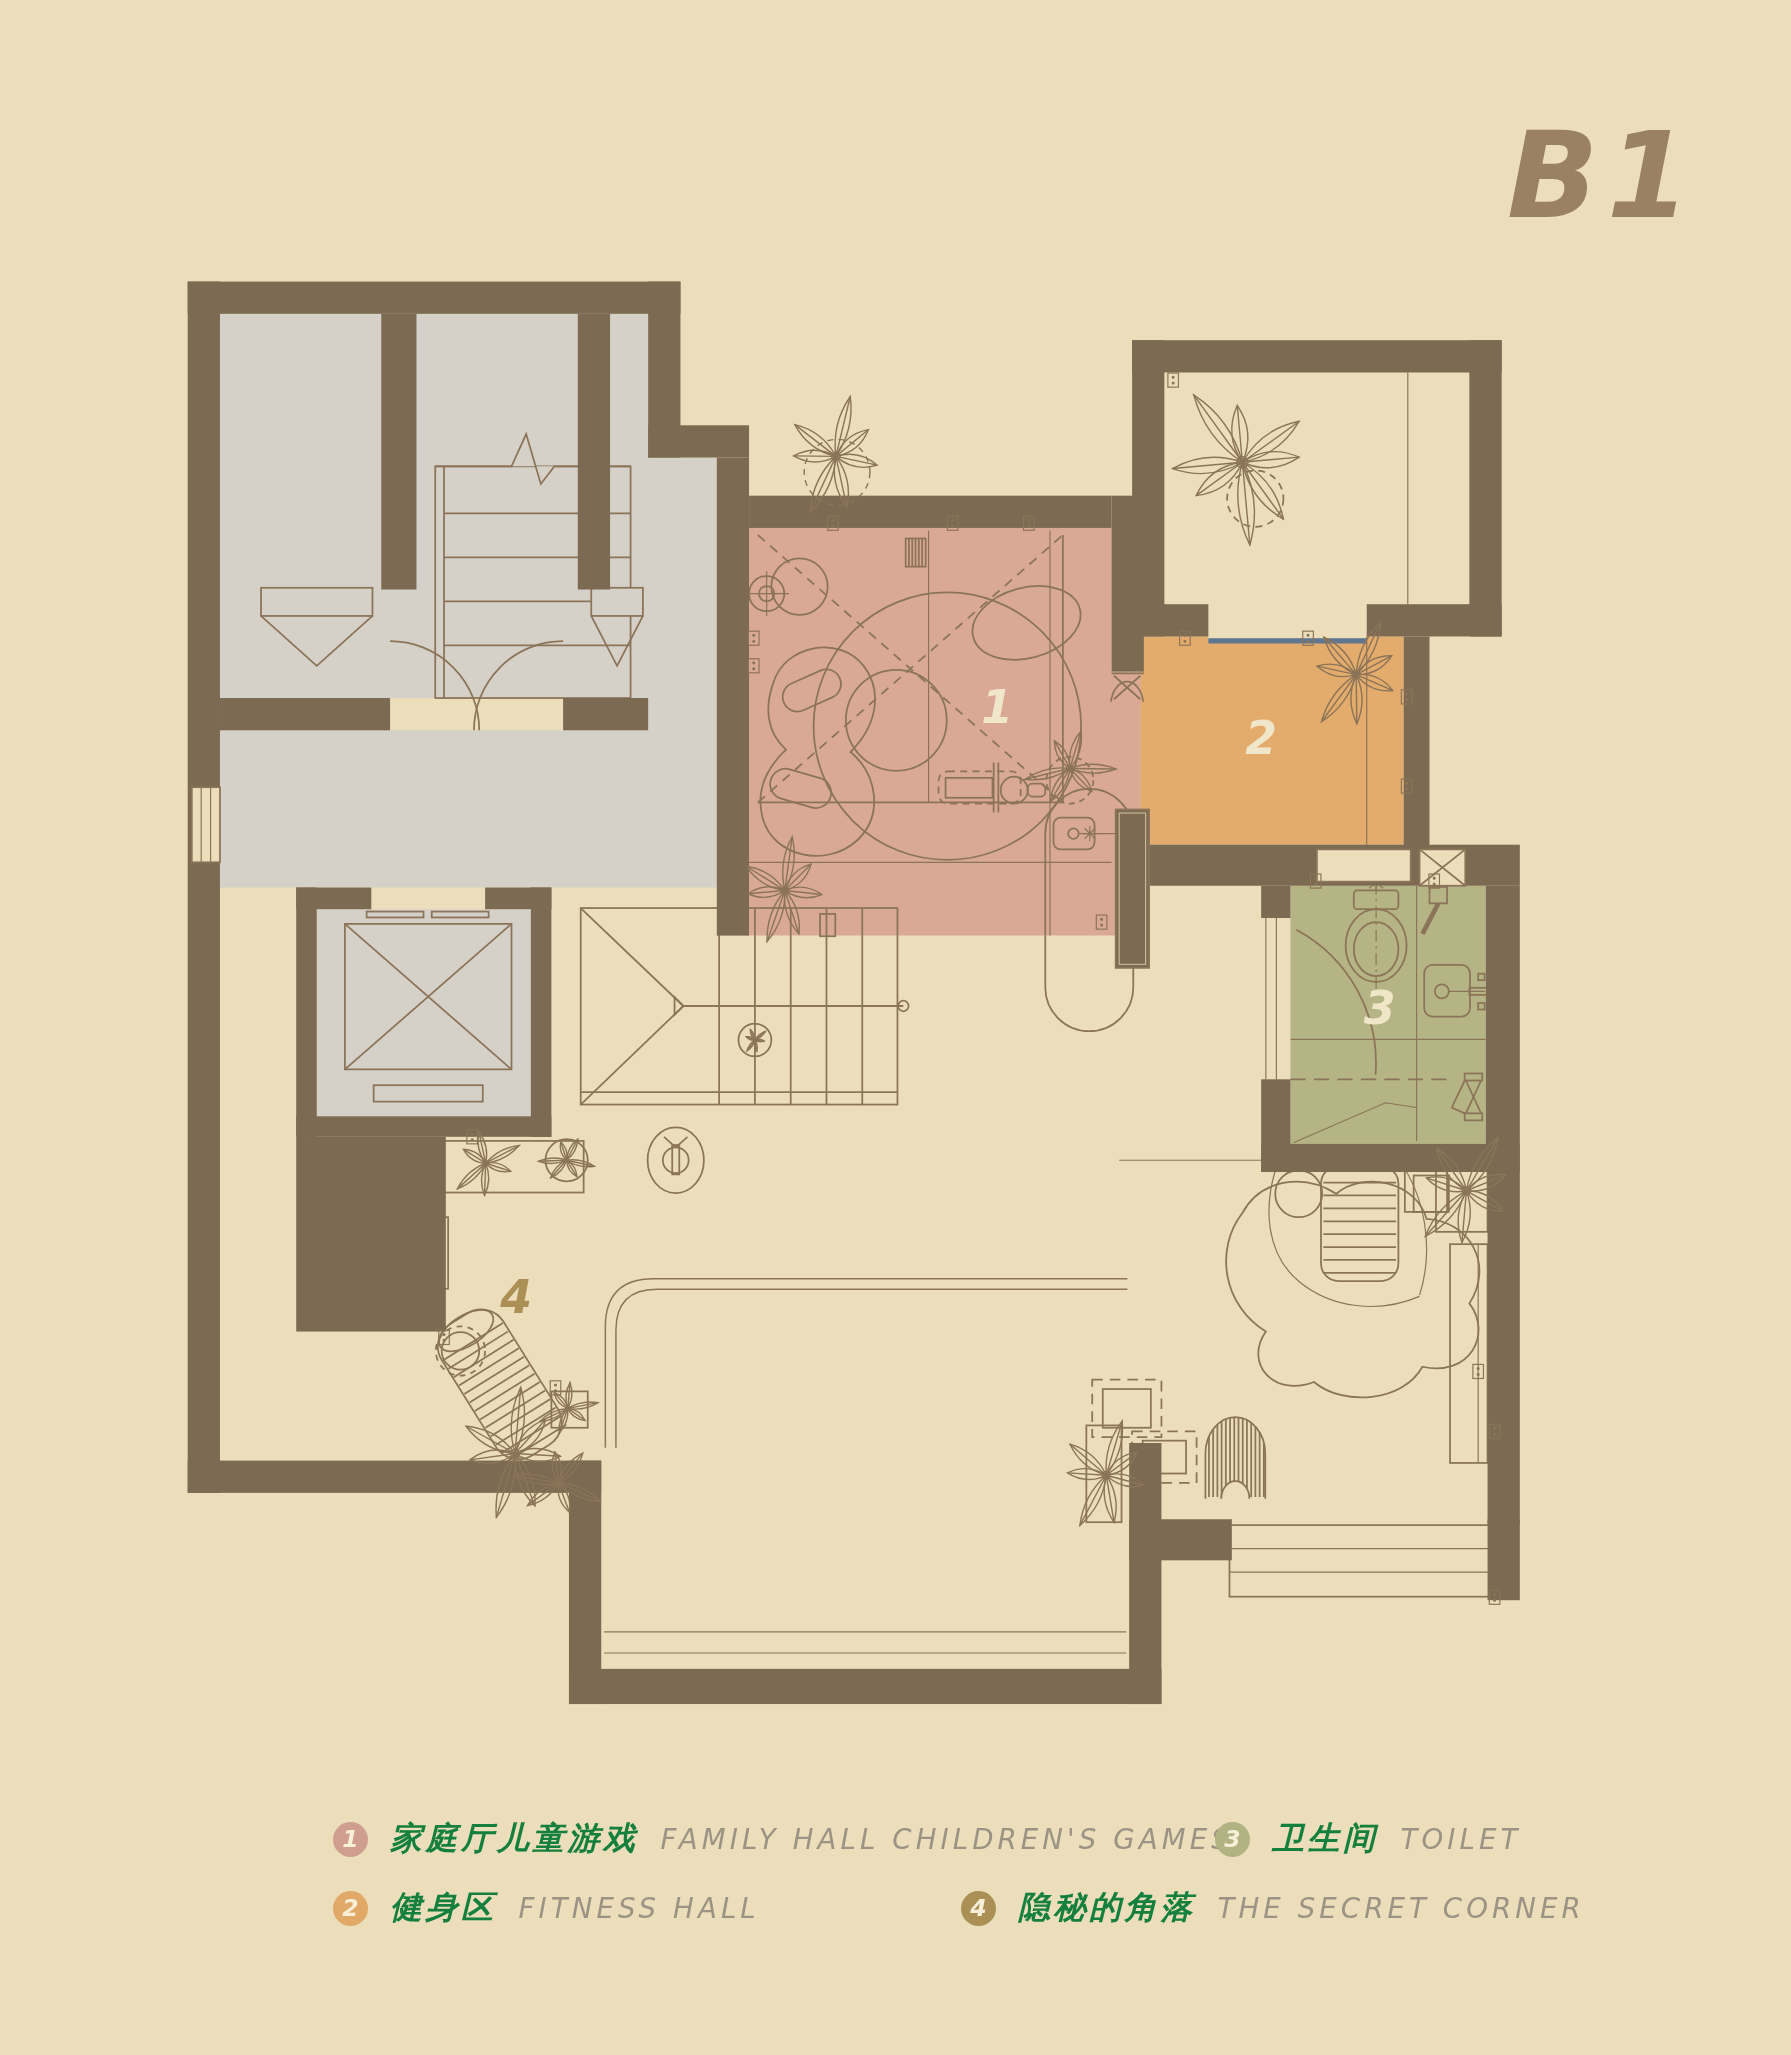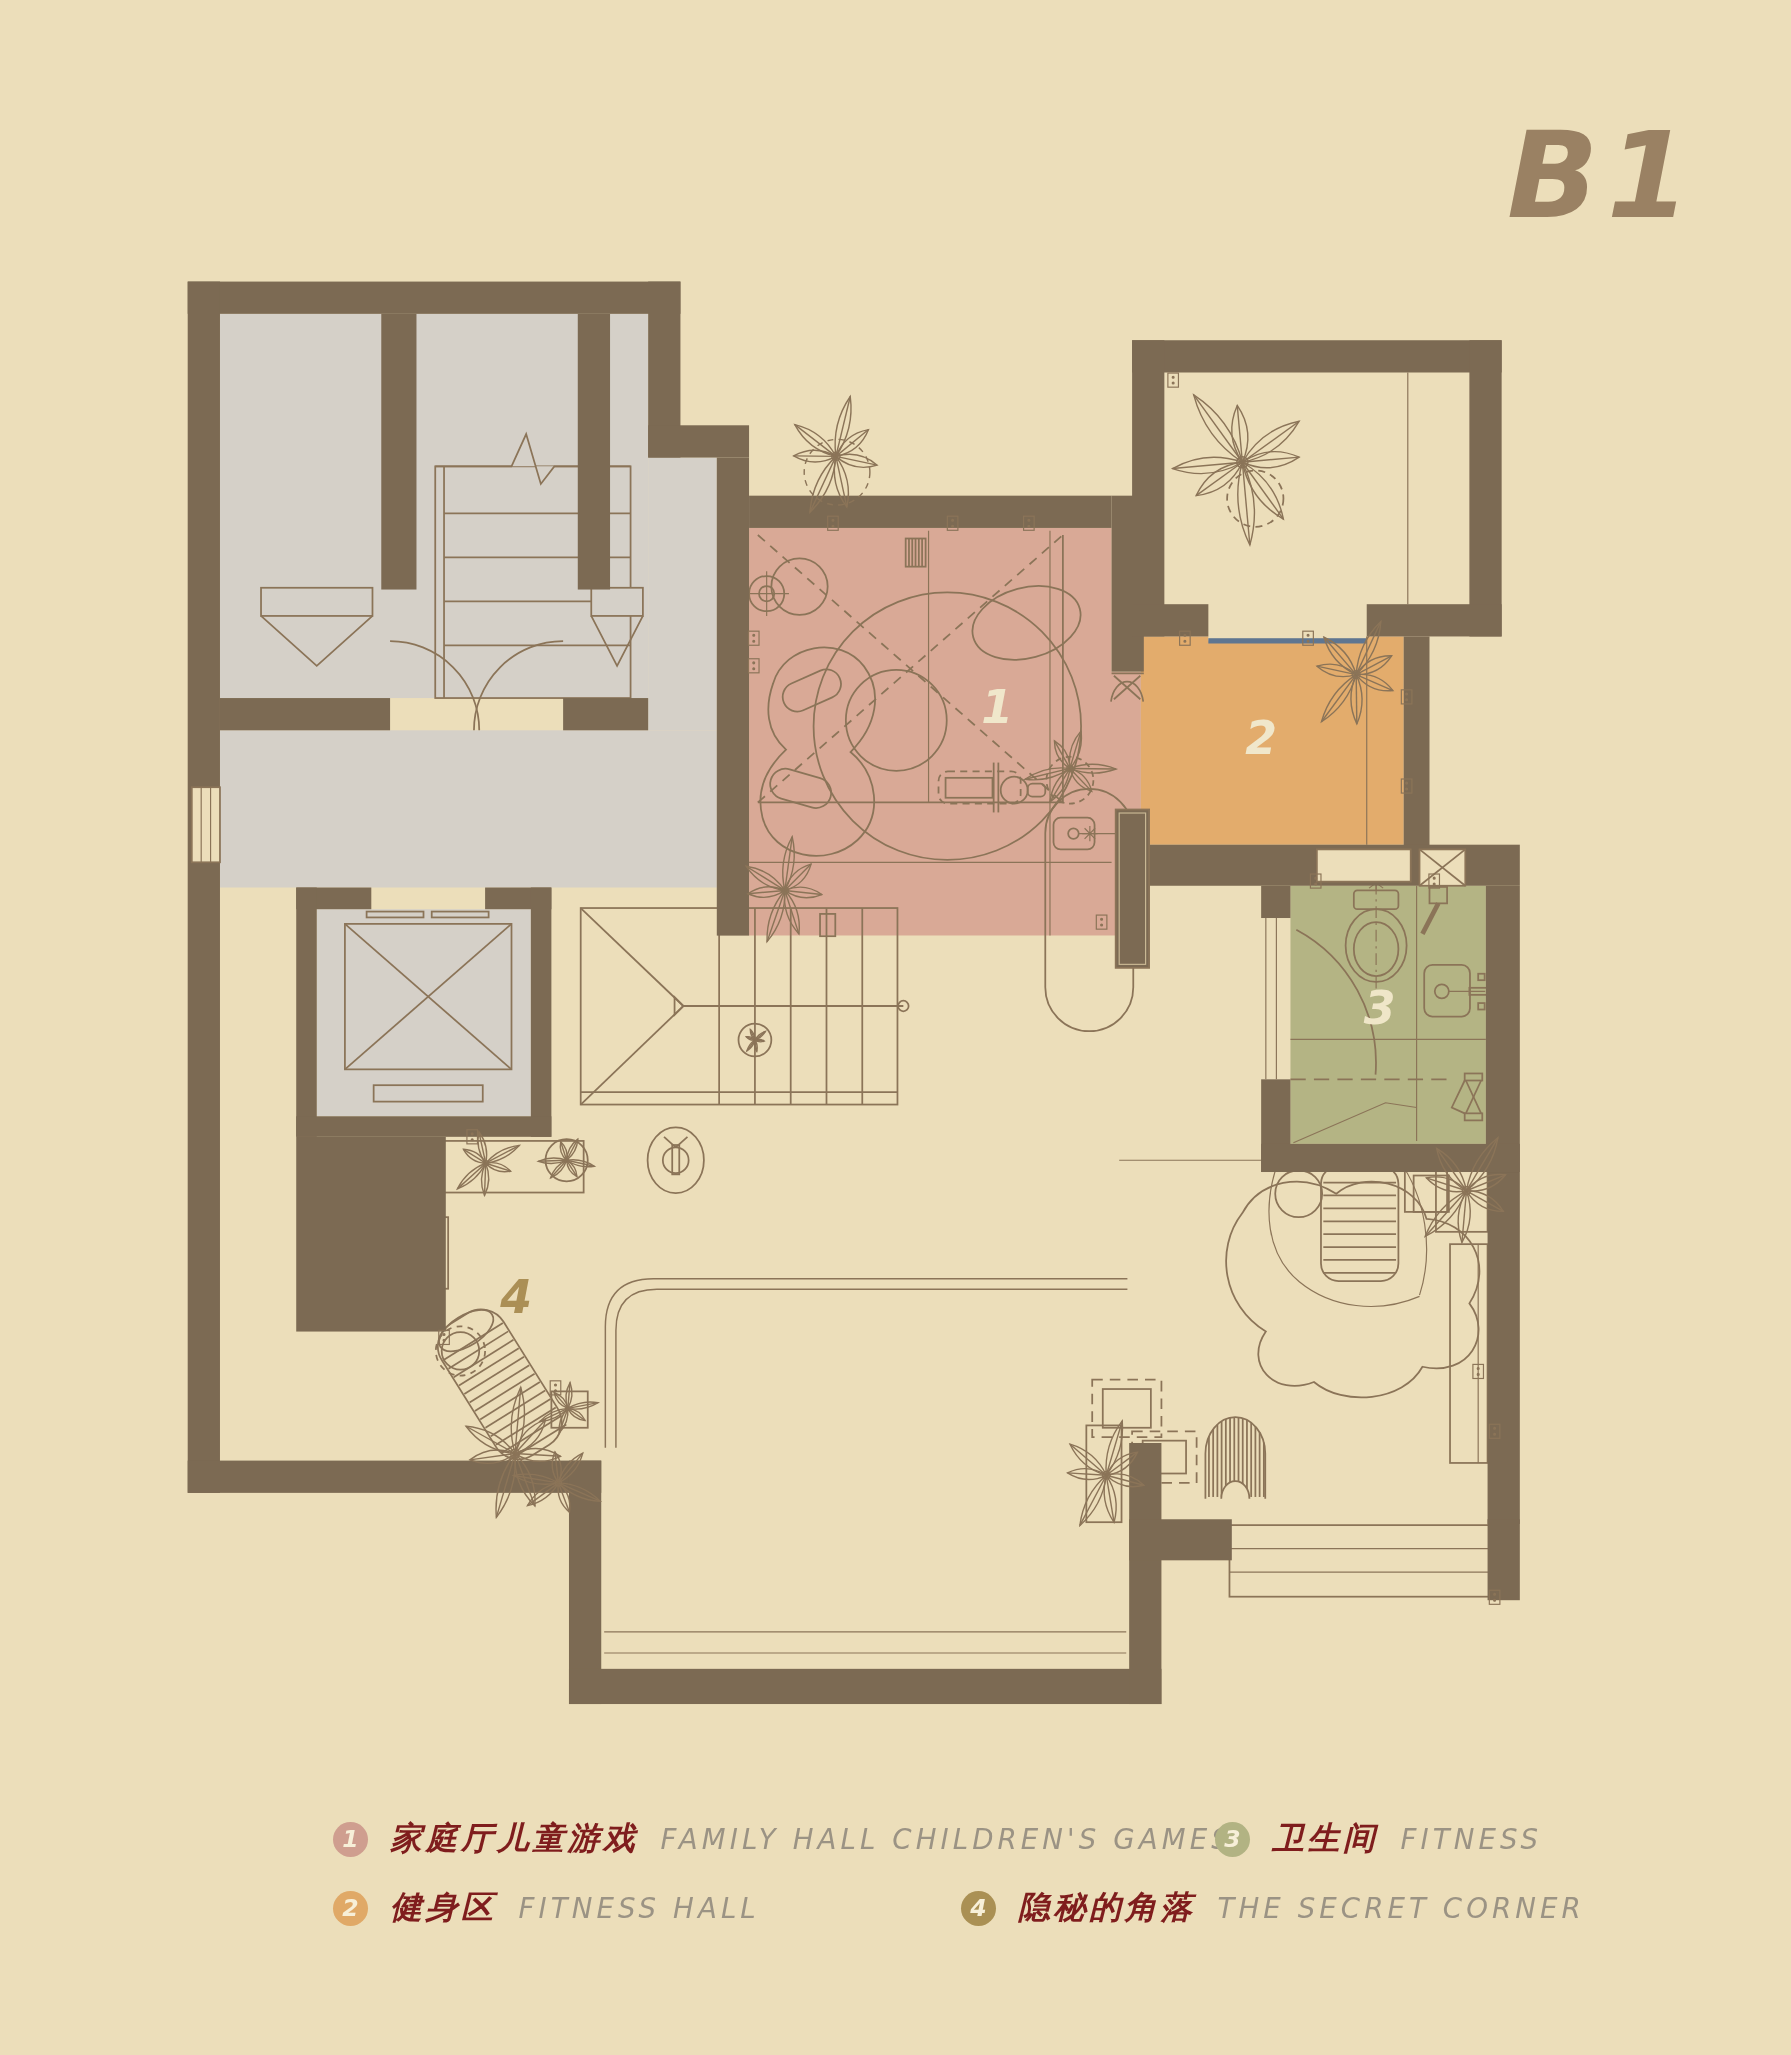--- a/index.html
+++ b/index.html
@@ -5,21 +5,21 @@
   html,body{margin:0;padding:0;background:#ecdeba;}
   .page{position:relative;width:1792px;height:1988px;background:#ecdeba;overflow:hidden;
         font-family:"DejaVu Sans","Liberation Sans",sans-serif;}
   .plan-title{position:absolute;left:1507px;top:106px;font-size:120px;font-style:italic;
         font-weight:bold;color:#9a8163;letter-spacing:8.2px;}
   svg.plan{position:absolute;left:0;top:0;}
   .legend-item{position:absolute;display:flex;align-items:center;gap:22px;}
   .legend-circle{width:35px;height:35px;border-radius:50%;display:flex;align-items:center;
         justify-content:center;color:#f7efd8;font-size:23.5px;font-style:italic;font-weight:bold;
         flex:0 0 auto;}
-  .legend-zh{font-size:32px;font-weight:bold;font-style:italic;color:#7f1d1d;letter-spacing:3.5px;white-space:nowrap;}
+  .legend-zh{font-size:32px;font-weight:bold;font-style:italic;color:#15803d;letter-spacing:3.5px;white-space:nowrap;}
   .legend-en{font-size:27.6px;font-style:italic;color:#9b9384;letter-spacing:4.1px;white-space:nowrap;}
   .plan-num{font-style:italic;font-size:78px;font-weight:bold;}
 </style>
 </head>
 <body>
 
 <div class="page">
 
   <div class="plan-title">B1</div>
 
@@ -672,21 +672,21 @@
 
   <div class="legend">
     <div class="legend-item" style="left:333px;top:1817px;">
       <div class="legend-circle" style="background: rgb(207, 158, 143);">1</div>
       <div class="legend-zh">家庭厅儿童游戏</div>
       <div class="legend-en">FAMILY HALL CHILDREN'S GAMES</div>
     </div>
     <div class="legend-item" style="left:1215px;top:1817px;">
       <div class="legend-circle" style="background: rgb(178, 179, 131);">3</div>
       <div class="legend-zh">卫生间</div>
-      <div class="legend-en">FITNESS</div>
+      <div class="legend-en">TOILET</div>
     </div>
     <div class="legend-item" style="left:333px;top:1886px;">
       <div class="legend-circle" style="background: rgb(224, 169, 103);">2</div>
       <div class="legend-zh">健身区</div>
       <div class="legend-en">FITNESS HALL</div>
     </div>
     <div class="legend-item" style="left:961px;top:1886px;">
       <div class="legend-circle" style="background: rgb(170, 144, 84);">4</div>
       <div class="legend-zh">隐秘的角落</div>
       <div class="legend-en">THE SECRET CORNER</div>

